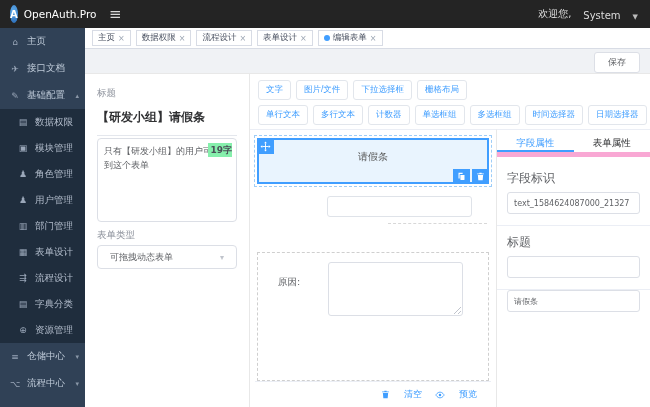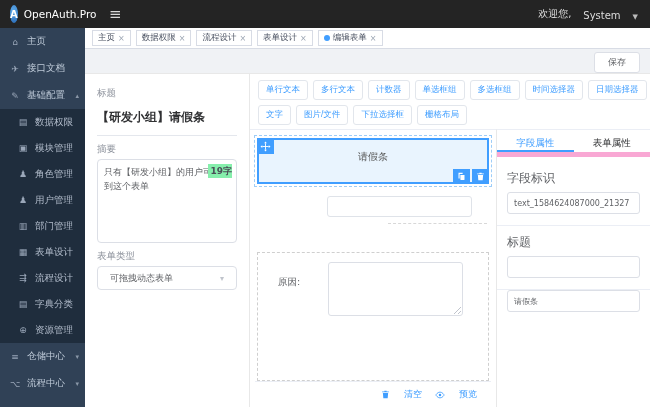--- a/index.html
+++ b/index.html
@@ -203,49 +203,48 @@
 
     <div class="toolbar">
       <button class="save-btn">保存</button>
     </div>
 
     <div class="card">
 
       <section class="left-panel">
         <div class="fp-label">标题</div>
         <div class="fp-title-value">【研发小组】请假条</div>
-        <div class="fp-label">摘要</div>
         <div class="fp-textarea">
           <span>只有【研发小组】的用户可以看到这个表单</span>
           <span class="fp-count">19字</span>
         </div>
         <div class="fp-label">表单类型</div>
         <div class="fp-select">
           <span>可拖拽动态表单</span>
           <span class="chev">▾</span>
         </div>
       </section>
 
       <section class="designer">
 
         <div class="palette">
           <div class="palette-row">
+            <button class="widget-chip">文字</button>
+            <button class="widget-chip">图片/文件</button>
+            <button class="widget-chip">下拉选择框</button>
+            <button class="widget-chip">栅格布局</button>
+          </div>
+          <div class="palette-row">
             <button class="widget-chip">单行文本</button>
             <button class="widget-chip">多行文本</button>
             <button class="widget-chip">计数器</button>
             <button class="widget-chip">单选框组</button>
             <button class="widget-chip">多选框组</button>
             <button class="widget-chip">时间选择器</button>
             <button class="widget-chip">日期选择器</button>
-          </div>
-          <div class="palette-row">
-            <button class="widget-chip">文字</button>
-            <button class="widget-chip">图片/文件</button>
-            <button class="widget-chip">下拉选择框</button>
-            <button class="widget-chip">栅格布局</button>
           </div>
         </div>
 
         <div class="designer-body">
 
           <div class="canvas">
 
             <div class="comp-selected">
               <div class="drag-handle">
                 <svg width="11" height="11" viewBox="0 0 24 24">

